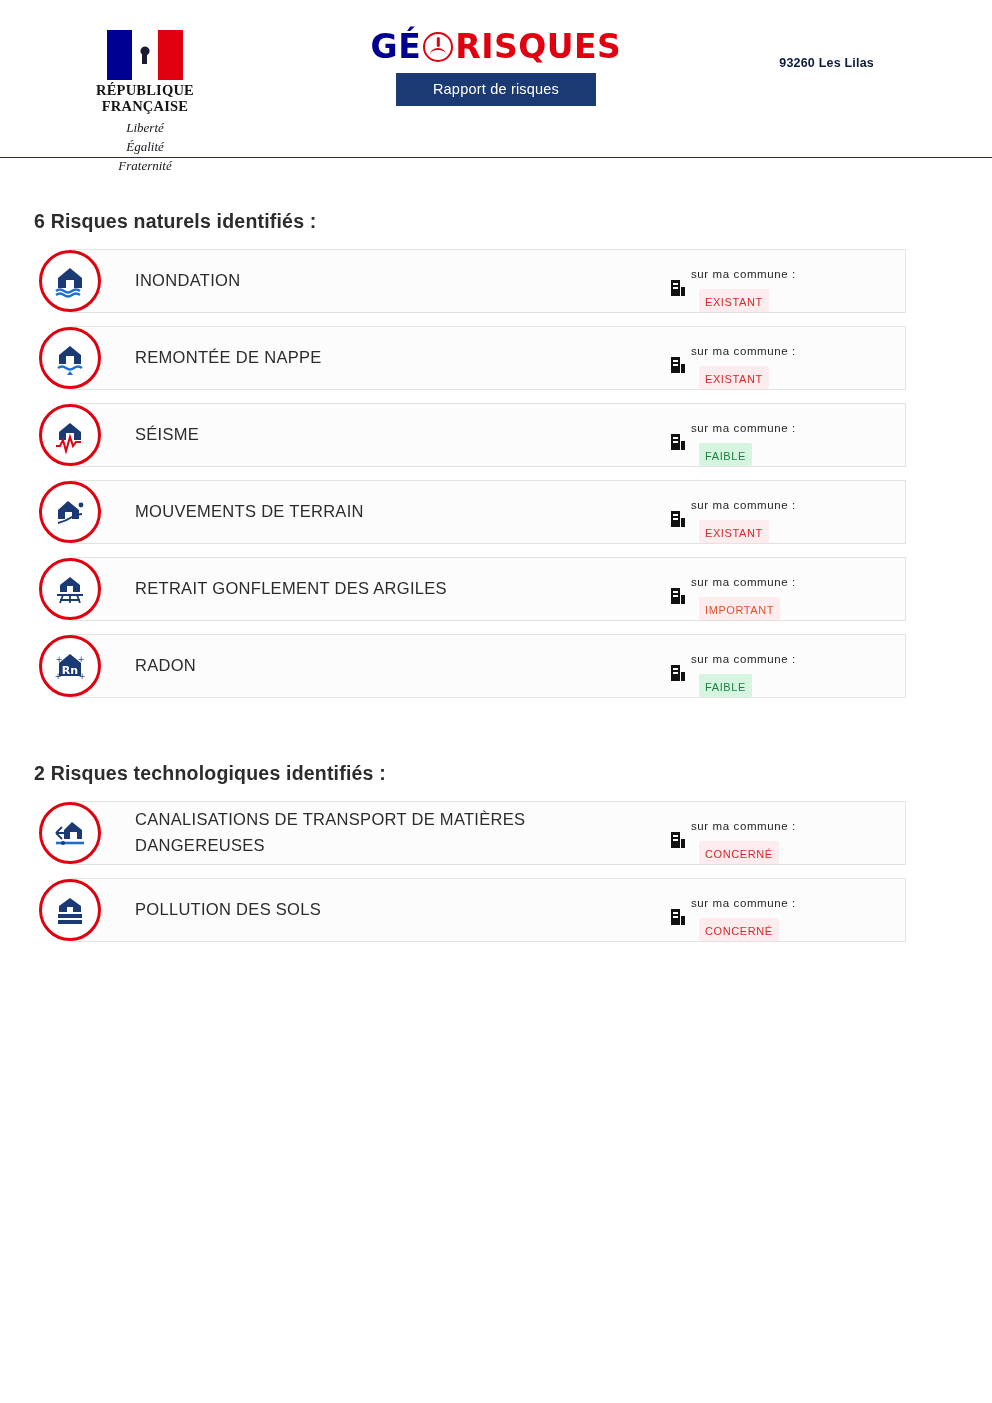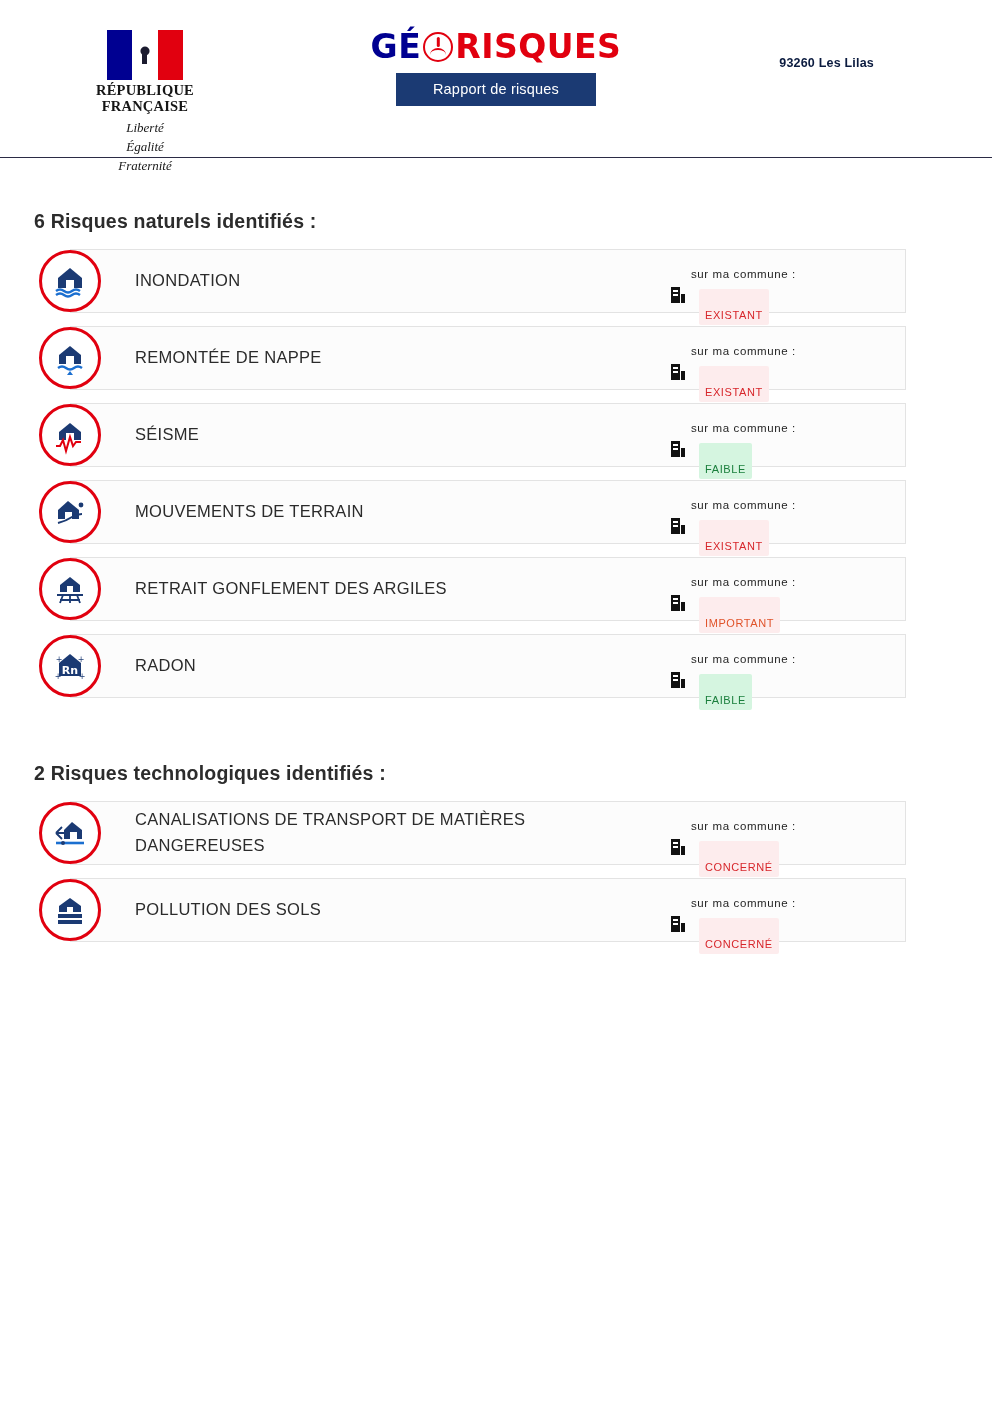--- a/index.html
+++ b/index.html
@@ -239,21 +239,21 @@
     font-size: 11.5px;
     letter-spacing: 0.6px;
     color: #1f1f1f;
   }
   .status-chip {
     display: inline-block;
     margin-top: 7px;
     margin-left: 8px;
     font-size: 11px;
     letter-spacing: 0.6px;
-    padding: 20px 6px 4px;
+    padding: 7px 6px 4px;
     border-radius: 2px;
   }
   .chip-red { background: #fdeced; color: #d7262b; }
   .chip-green { background: #d5f5e0; color: #1a7f3c; }
   .chip-orange { background: #fdeced; color: #e0532a; }
 </style>
 </head>
 <body>
 
 <div class="page-header">

